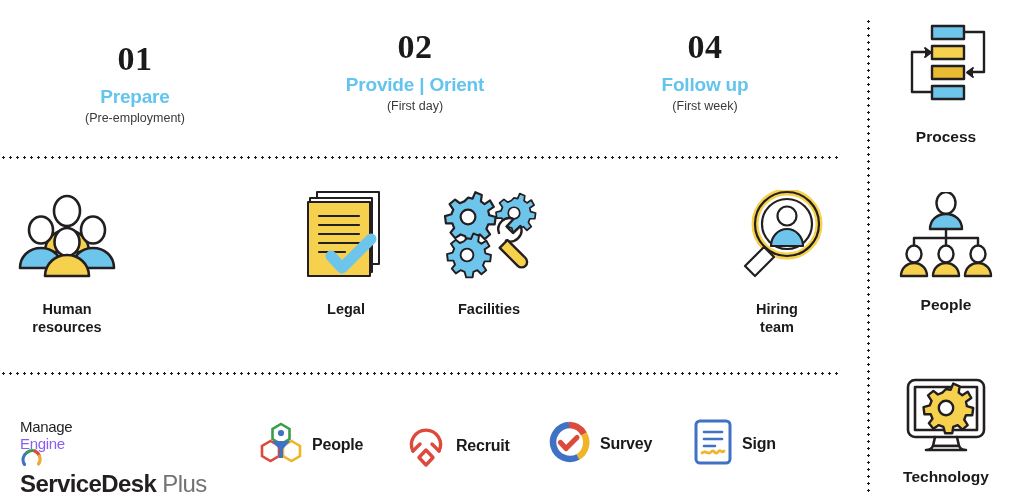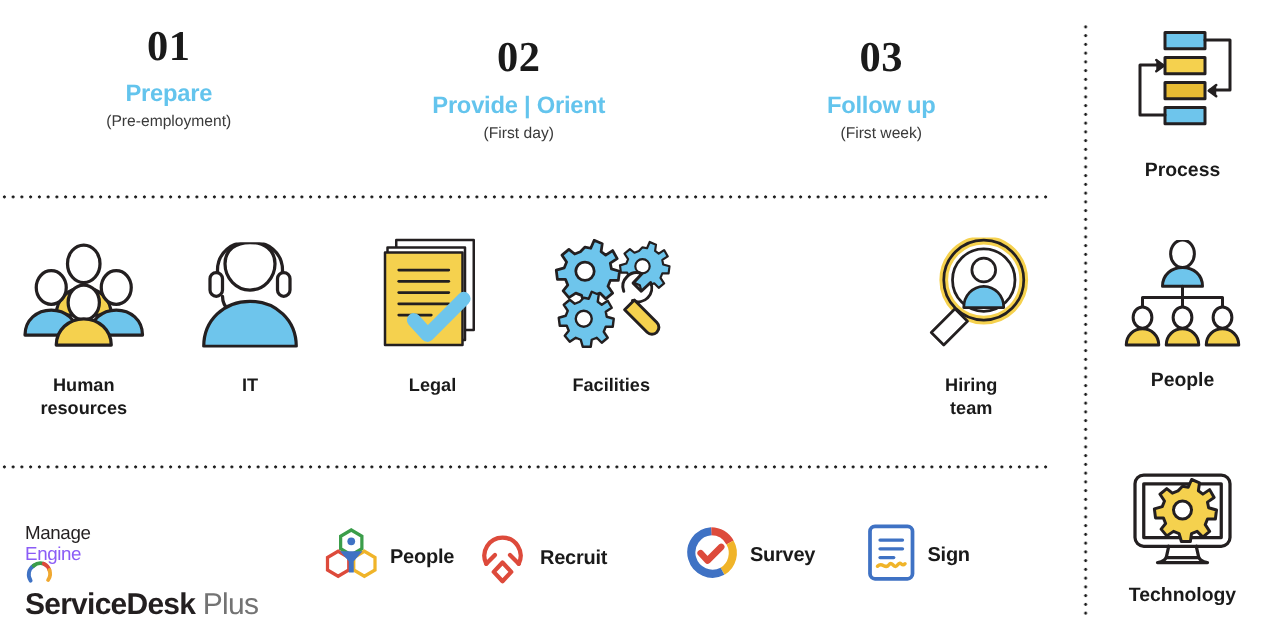--- a/index.html
+++ b/index.html
@@ -46,32 +46,32 @@
 </style>
 </head>
 <body>
 
 <div id="root">
 
   <div class="hdiv" style="top:156px;"></div>
   <div class="hdiv" style="top:372px;"></div>
   <div class="vdiv" style="left:867px;"></div>
 
-  <div class="step" style="left:15px;top:19px;">
+  <div class="step" style="left:15px;top:40px;">
     <div class="num">01</div>
     <div class="ttl" style="color:#63c4ed">Prepare</div>
     <div class="sub">(Pre-employment)</div>
   </div>
   <div class="step" style="left:295px;top:28px;">
     <div class="num">02</div>
     <div class="ttl" style="color:#63c4ed">Provide | Orient</div>
     <div class="sub">(First day)</div>
   </div>
   <div class="step" style="left:585px;top:28px;">
-    <div class="num">03</div>
+    <div class="num">04</div>
     <div class="ttl" style="color:#63c4ed">Follow up</div>
     <div class="sub">(First week)</div>
   </div>
 
   <div class="team" style="left:-8px;">
     <div class="art">
       <svg width="104" height="84" viewBox="0 0 104 84">
         <g stroke="#231f20" stroke-width="2.6" fill="none" stroke-linejoin="round">
 
           <ellipse cx="52" cy="17" rx="13" ry="15" fill="#fff"></ellipse>
@@ -87,36 +87,20 @@
           <path d="M30 82c0-12 10-21 22-21s22 9 22 21z" fill="#f5d14e"></path>
         </g>
       </svg>
     </div>
     <div class="lbl">
       <span style="white-space:pre-line">Human
 resources</span>
     </div>
   </div>
 
-  <div class="team" style="left:125px;">
-    <div class="art">
-      <svg width="92" height="84" viewBox="0 0 92 84">
-        <g stroke="#231f20" stroke-width="2.6" fill="none" stroke-linejoin="round" stroke-linecap="round">
-          <path d="M46 38c-11 0-20-9.5-20-21S35 0 46 0s20 5.5 20 17-9 21-20 21z" fill="#fff"></path>
-          <path d="M20 27v-5c0-13.5 11.6-23 26-23s26 9.5 26 23v5"></path>
-          <rect x="14" y="24" width="10" height="19" rx="5" fill="#fff"></rect>
-          <rect x="68" y="24" width="10" height="19" rx="5" fill="#fff"></rect>
-          <path d="M24 43c0 9 8 16 17 17"></path>
-          <path d="M41 58h4" stroke-width="5"></path>
-          <path d="M9 83c0-21 16.5-36 37-36s37 15 37 36z" fill="#6ec5ec"></path>
-        </g>
-      </svg>
-    </div>
-    <div class="lbl">IT</div>
-  </div>
 
   <div class="team" style="left:271px;">
     <div class="art">
       <svg width="92" height="92" viewBox="0 0 92 92">
         <g stroke="#231f20" stroke-width="2" fill="none" stroke-linejoin="round" stroke-linecap="round">
           <rect x="17" y="2" width="62" height="72" fill="#fff"></rect>
           <rect x="10" y="8" width="62" height="74" fill="#fff"></rect>
           <rect x="8" y="12" width="62" height="74" fill="#f5d14e"></rect>
           <g stroke-width="2.2">
             <path d="M19 26h40"></path>
@@ -205,21 +189,21 @@
         </g>
         <g fill="#3f72c4">
           <circle cx="22" cy="11" r="3.1"></circle>
           <path d="M13 19h18l-7 8v9h-4v-9z"></path>
         </g>
       </svg>
     </span>
     <span class="nm">People</span>
   </div>
 
-  <div class="prod" style="left:381px;top:420px;">
+  <div class="prod" style="left:405px;top:420px;">
     <span>
       <svg width="42" height="48" viewBox="0 0 42 48">
         <g fill="none" stroke="#dd4a3b" stroke-width="3.4" stroke-linejoin="round" stroke-linecap="round">
           <path d="M8 31a14.5 14.5 0 1 1 26 0"></path>
           <path d="M8 31l7-7"></path>
           <path d="M34 31l-7-7"></path>
           <path d="M21 30l7 7.5-7 7.5-7-7.5z"></path>
         </g>
       </svg>
     </span>

